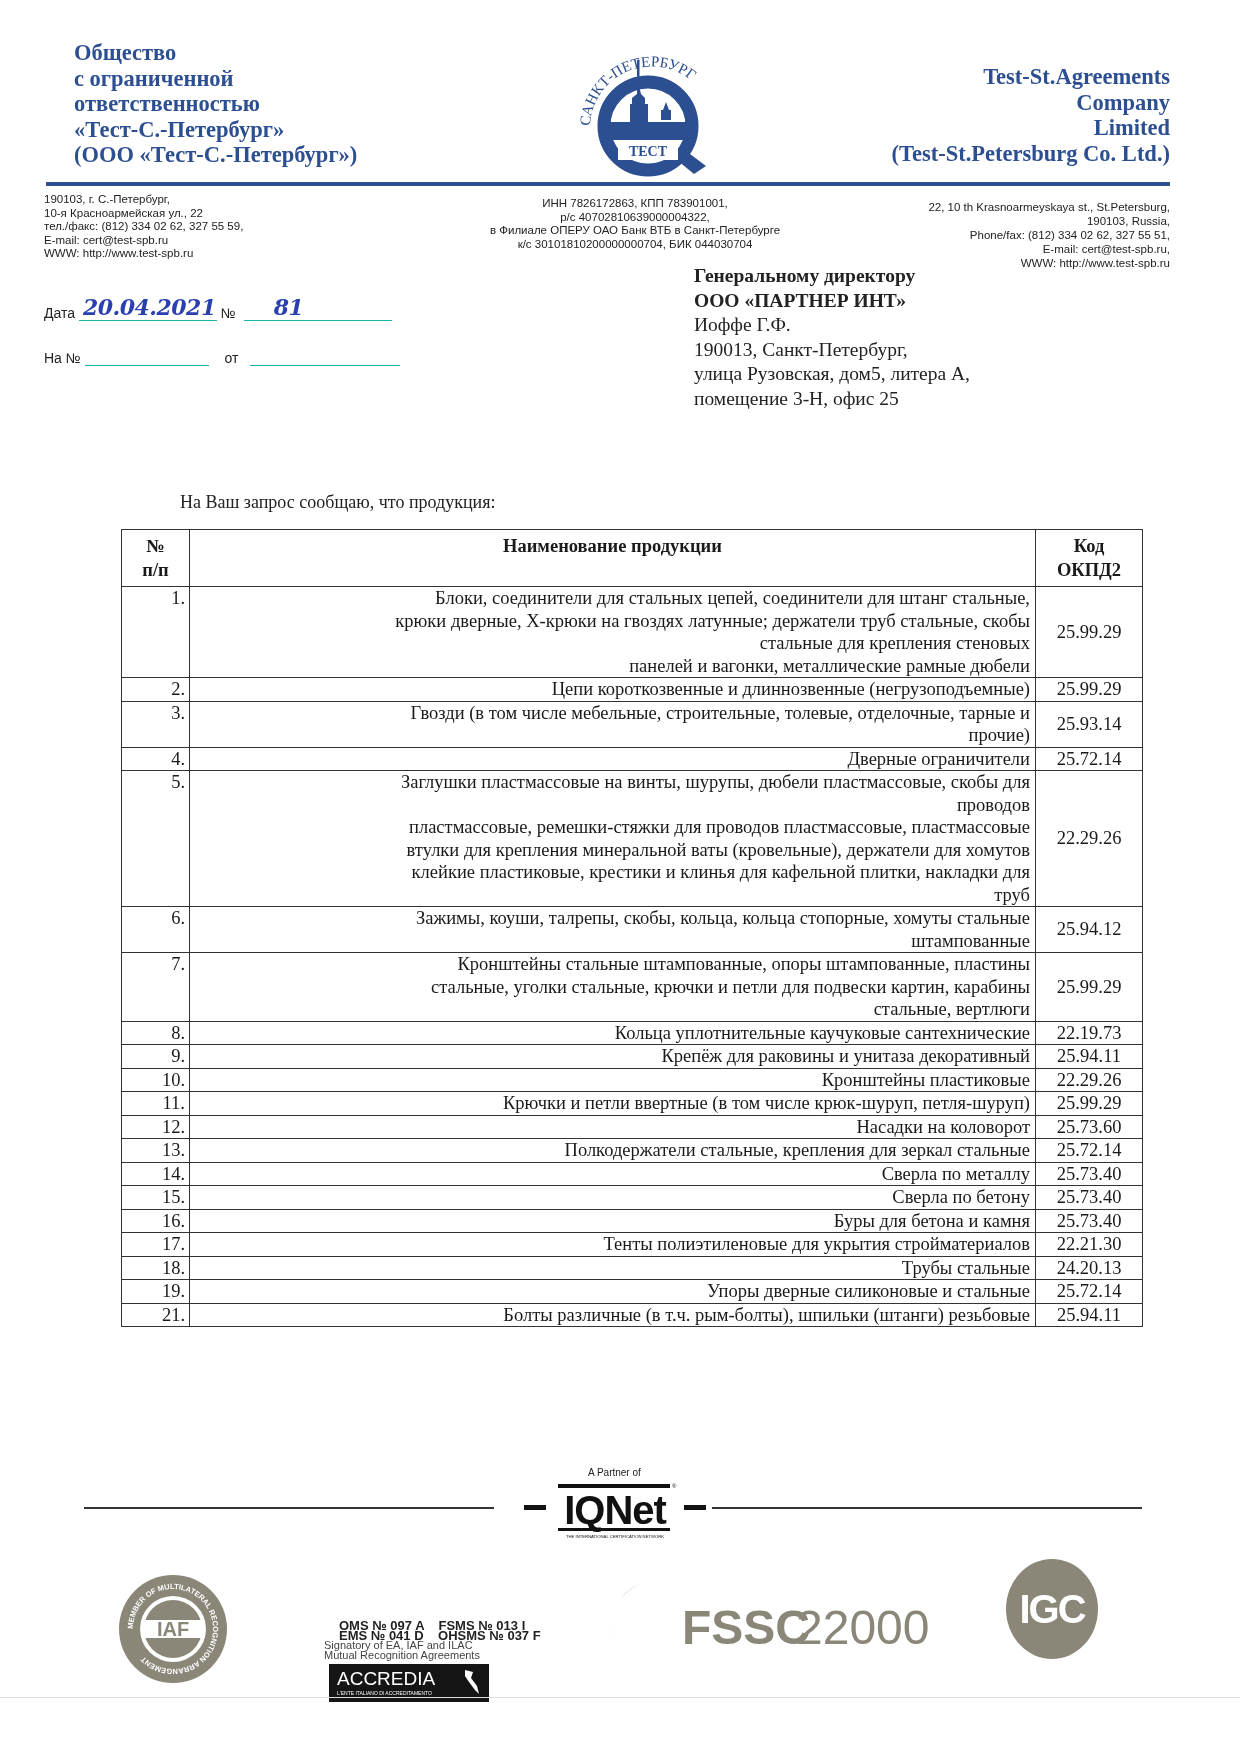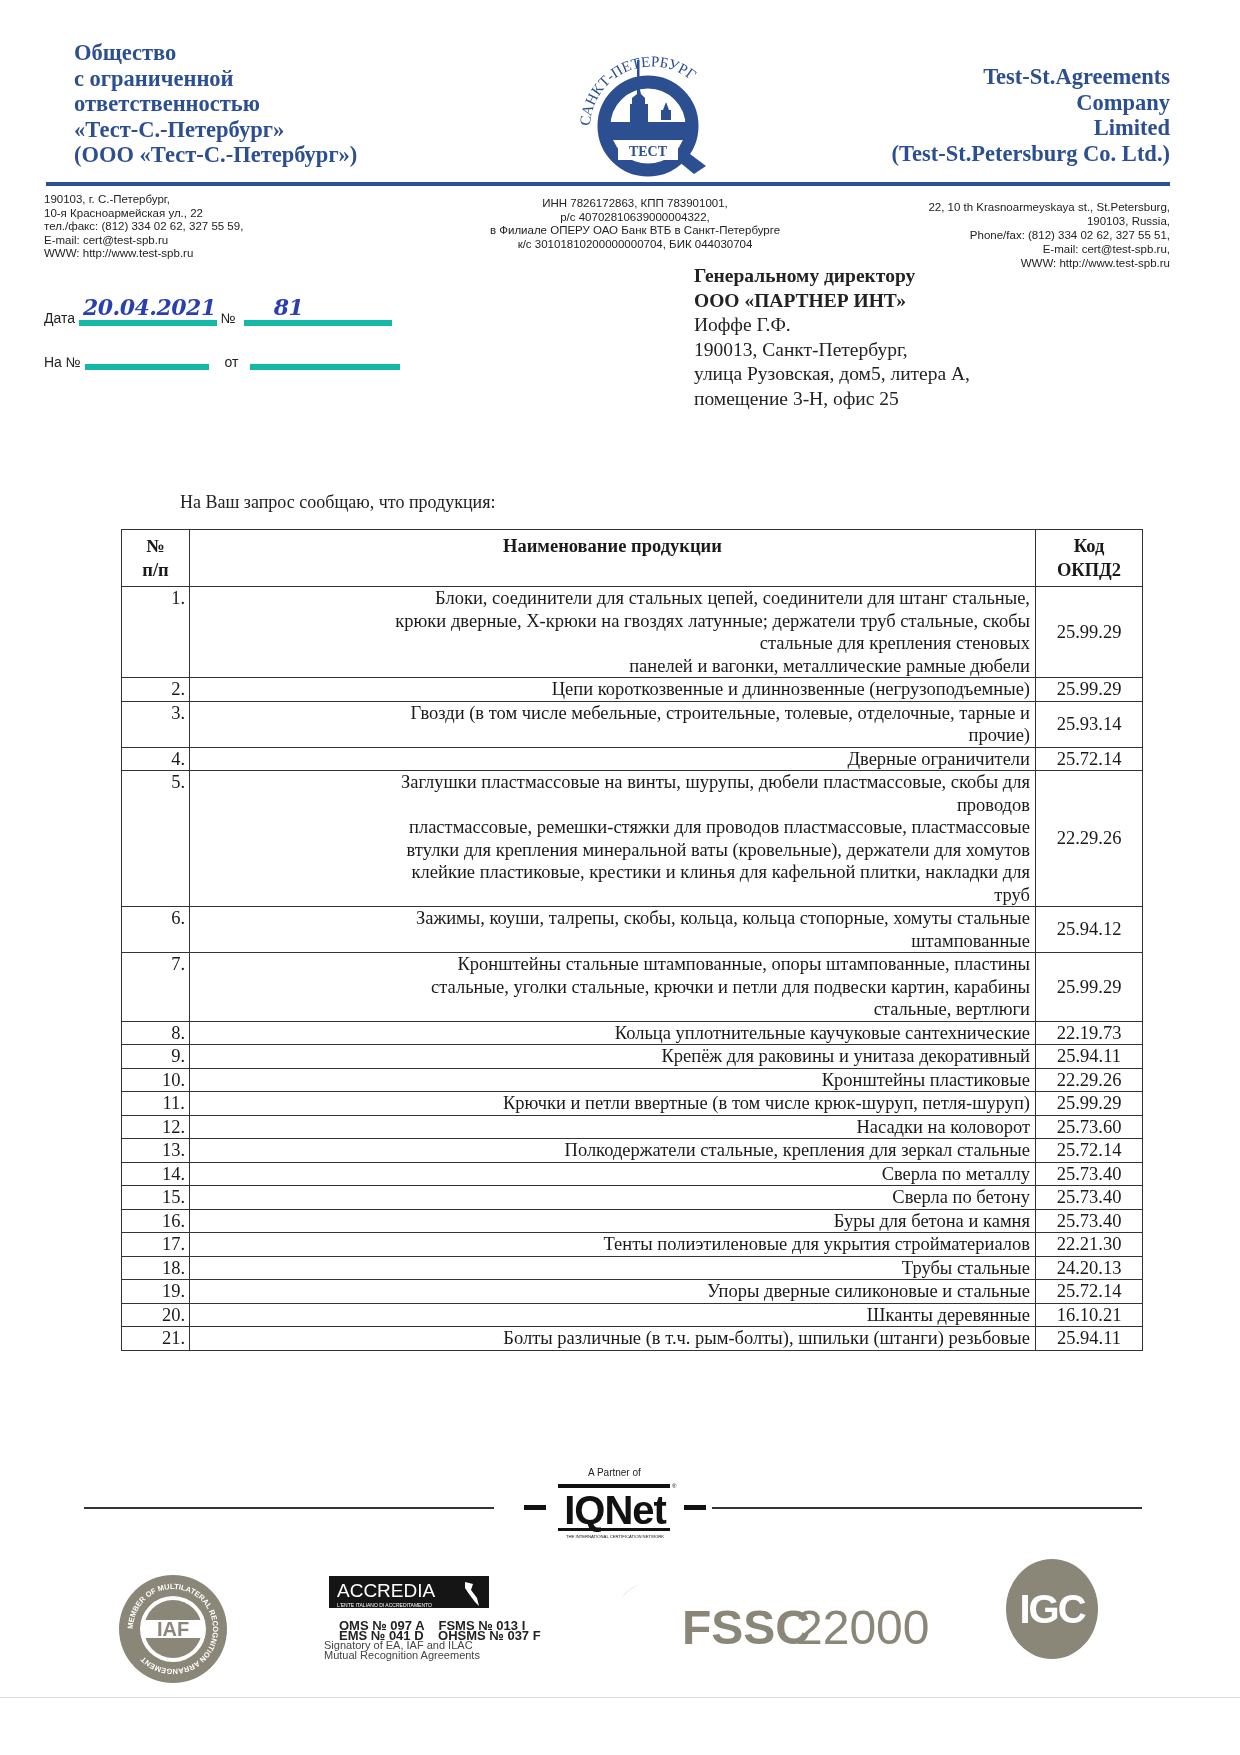--- a/index.html
+++ b/index.html
@@ -13,21 +13,21 @@
   .org-en { right: 70px; top: 64px; text-align: right; font-weight: bold; color: #2c4f91; font-size: 22.5px; line-height: 25.5px; }
   .rule-top { left: 46px; top: 182px; width: 1124px; height: 4px; background: #2c4f91; }
   .addr-ru { left: 44px; top: 193px; font-size: 11.5px; line-height: 13.5px; color: #222; }
   .bank { left: 440px; top: 197px; width: 390px; text-align: center; font-size: 11.5px; line-height: 13.5px; color: #222; }
   .addr-en { right: 70px; top: 200px; text-align: right; font-size: 11.5px; line-height: 14px; color: #222; }
 
   .logo { left: 568px; top: 38px; width: 160px; height: 140px; }
 
   
   .date-row { left: 44px; top: 298px; font-size: 14px; color: #222; }
-  .uline { display: inline-block; border-bottom: 6px solid #14b8a6; vertical-align: bottom; height: 22px; position: relative; }
+  .uline { display: inline-block; border-bottom: 1px solid #14b8a6; vertical-align: bottom; height: 22px; position: relative; }
   .hand { font-family: "DejaVu Serif", serif; font-style: italic; font-weight: bold; color: #2a3fb0; font-size: 22px; position: absolute; bottom: 0px; left: 4px; white-space: nowrap; letter-spacing: -0.5px; }
   .ref-row { left: 44px; top: 350px; font-size: 14px; color: #222; }
 
   
   .recipient { left: 694px; top: 264px; font-size: 19.5px; line-height: 24.5px; color: #222; }
   .recipient .b { font-weight: bold; }
 
   
   .intro { left: 180px; top: 492px; font-size: 18px; color: #222; }
 
@@ -39,21 +39,21 @@
   .table td.name { text-align: right; padding-left: 6px; }
   .table td.code { text-align: center; width: 96px; }
   .table td.name .ln { display: block; }
 
   
   .partner-label { left: 588px; top: 1467px; font-size: 10px; color: #222; }
   .foot-line-l { left: 84px; top: 1507px; width: 410px; height: 2px; background: #333; }
   .foot-line-r { left: 712px; top: 1507px; width: 430px; height: 2px; background: #333; }
   .iqnet { left: 520px; top: 1478px; width: 190px; height: 70px; }
   .iaf { left: 117px; top: 1573px; width: 112px; height: 112px; }
-  .accredia { left: 329px; top: 1576px; width: 160px; height: 32px; background: #151515; color: #f9a8d4; }
+  .accredia { left: 329px; top: 1664px; width: 160px; height: 38px; background: #151515; color: #f9a8d4; }
   .accredia-codes { left: 339px; top: 1621px; font-size: 13px; line-height: 9.5px; color: #222; font-weight: bold; }
   .accredia-sig { left: 324px; top: 1641px; font-size: 11px; line-height: 9.5px; color: #444; }
   .fssc { left: 600px; top: 1570px; width: 360px; height: 110px; }
   .igc { left: 1000px; top: 1553px; width: 110px; height: 110px; }
   .bottom-rule { left: 0; top: 1697px; width: 1240px; height: 1px; background: #ddd; }
 </style>
 </head>
 <body>
 
 <div class="abs serif org-ru">
@@ -304,27 +304,20 @@
         <td class="code">24.20.13</td>
       </tr>
       <tr>
         <td class="num">19.</td>
         <td class="name">
           <span class="ln">Упоры дверные силиконовые и стальные</span>
         </td>
         <td class="code">25.72.14</td>
       </tr>
       <tr>
-        <td class="num">20.</td>
-        <td class="name">
-          <span class="ln">Шканты деревянные</span>
-        </td>
-        <td class="code">16.10.21</td>
-      </tr>
-      <tr>
         <td class="num">21.</td>
         <td class="name">
           <span class="ln">Болты различные (в т.ч. рым-болты), шпильки (штанги) резьбовые</span>
         </td>
         <td class="code">25.94.11</td>
       </tr>
     </tbody>
 </table>
 
 <div class="abs sans partner-label">A Partner of</div>

